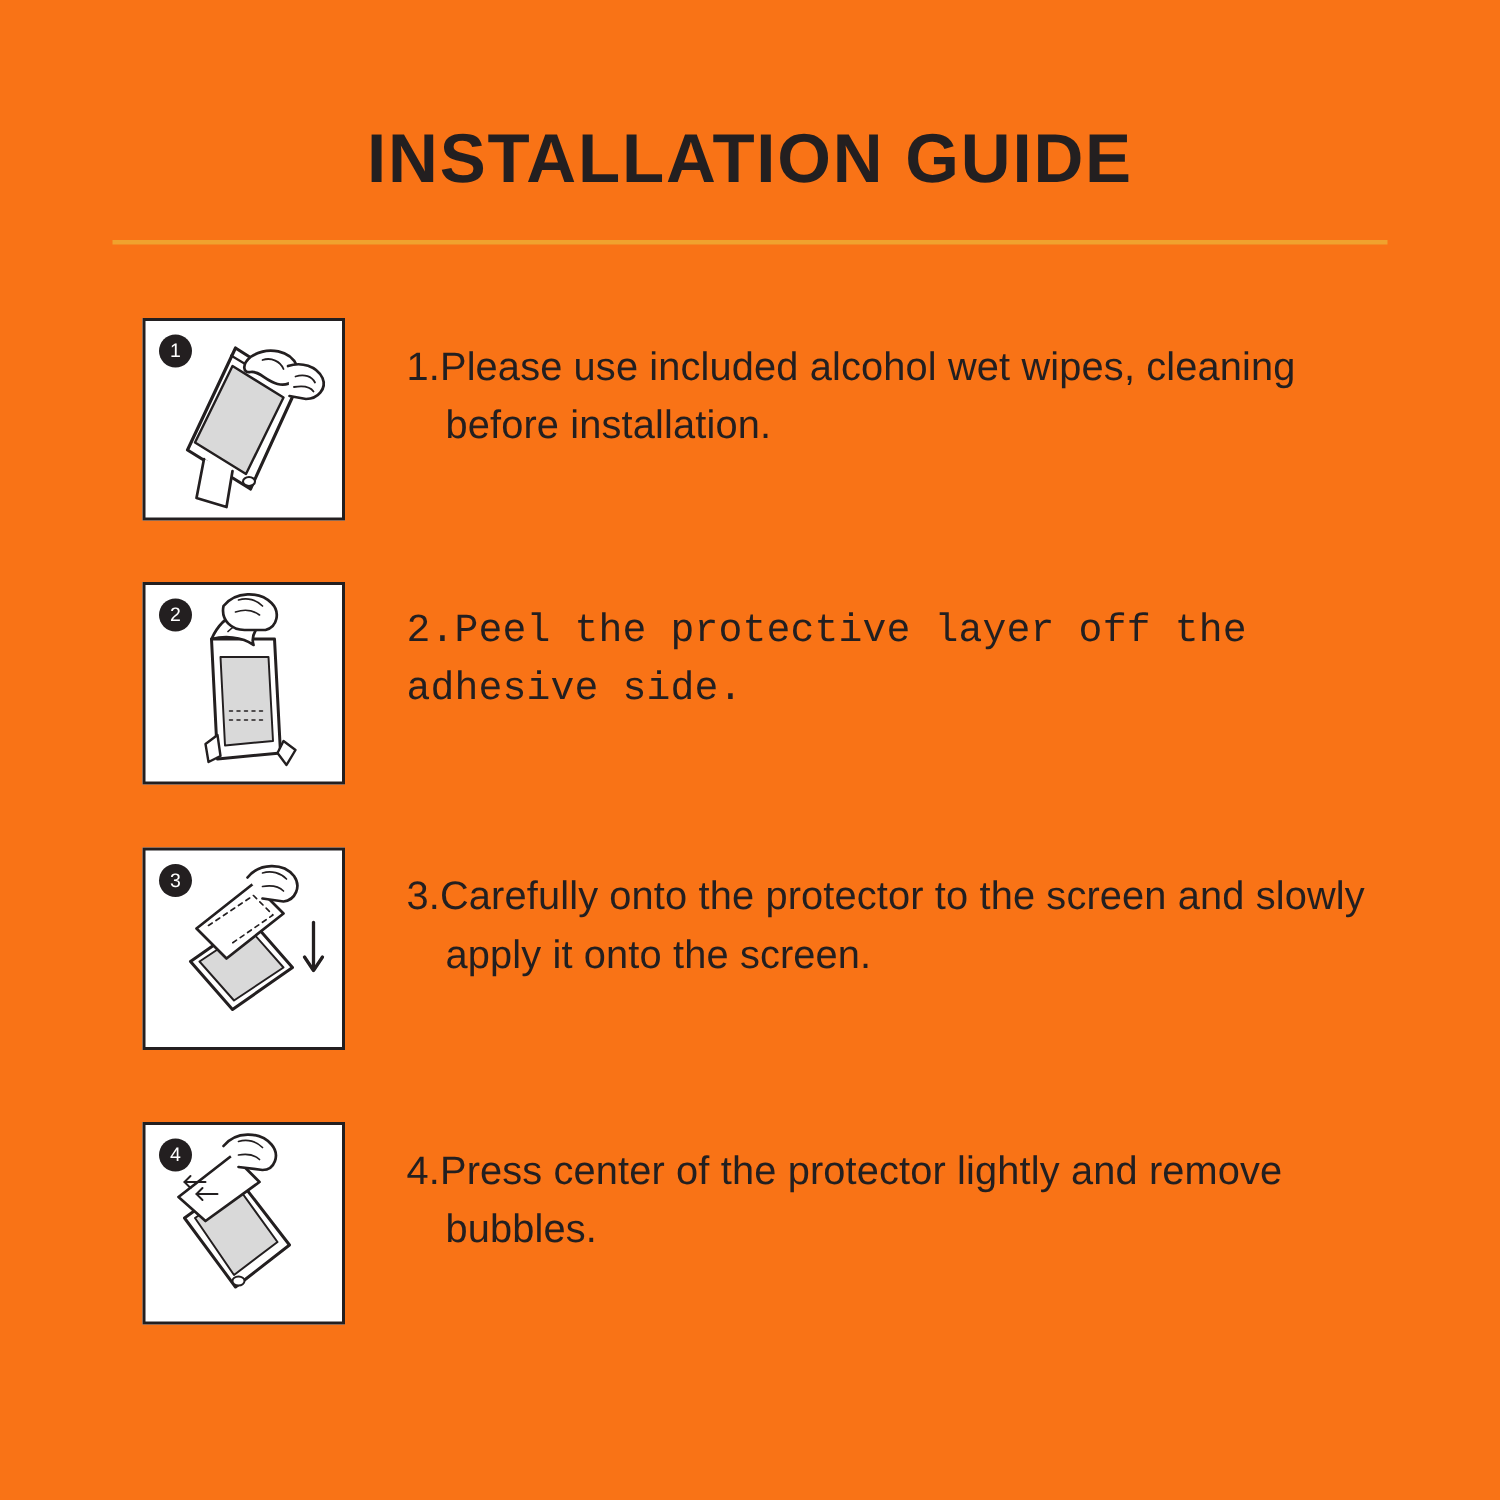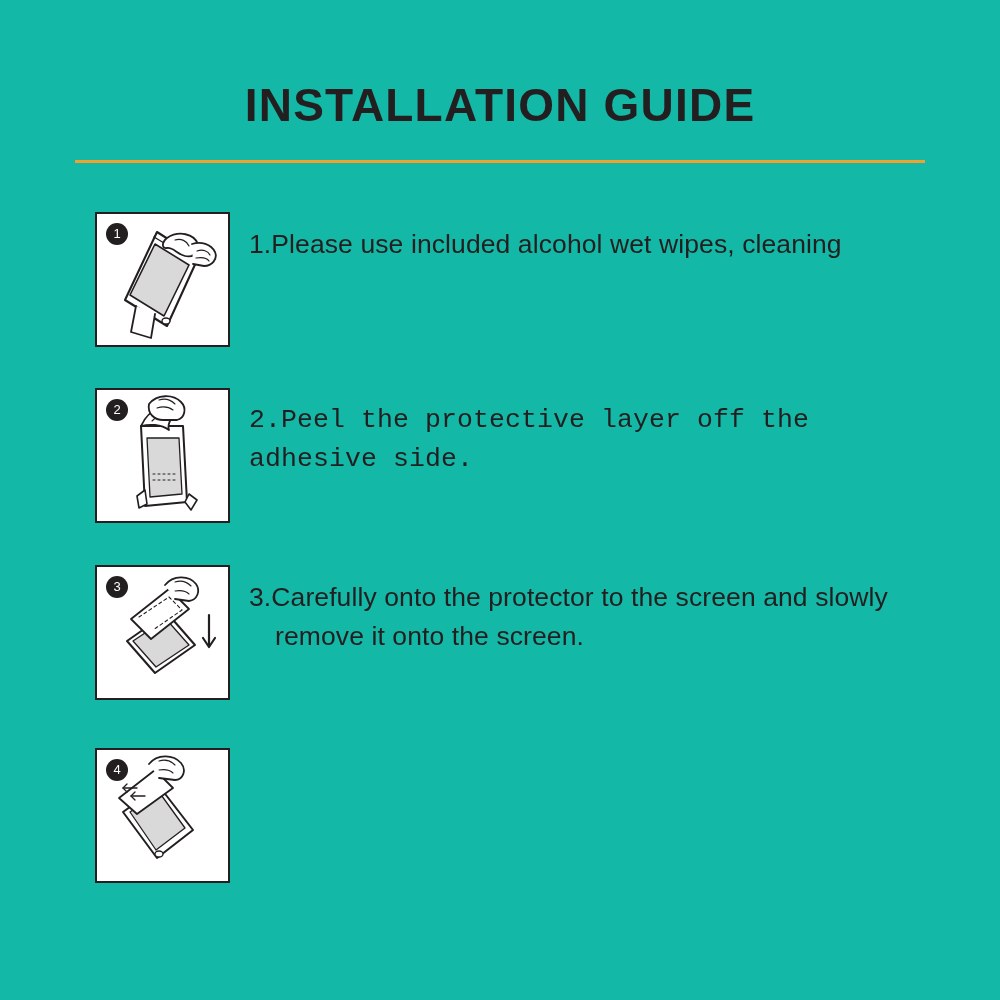--- a/index.html
+++ b/index.html
@@ -15,21 +15,21 @@
     color: #1a1a1a;
     position: relative;
     overflow: hidden;
   }
 
   .sheet {
     position: absolute;
     left: 0; top: 0;
     width: 1000px;
     height: 1000px;
-    background: #14b8a6;
+    background: #f97316;
   }
 
   
   .title {
     position: absolute;
     left: 0;
     top: 78px;
     width: 1000px;
     text-align: center;
     font-size: 46px;
@@ -80,21 +80,21 @@
     background: #231f20;
     color: #ffffff;
     font-size: 13px;
     line-height: 22px;
     text-align: center;
     font-family: "Liberation Sans", sans-serif;
     z-index: 4;
   }
 
   .step-text {
-    margin-left: 19px;
+    margin-left: 41px;
     padding-top: 13px;
     font-size: 26.5px;
     line-height: 39px;
     color: #231f20;
     font-family: "Liberation Sans", sans-serif;
     letter-spacing: 0.1px;
   }
   .step-text .num { white-space: pre; }
   .step-text .body { }
   .step-text .line2 { display: block; padding-left: 26px; }
@@ -134,20 +134,21 @@
           <path d="M95 30 C104 27 114 30 118 38 C121 45 115 52 107 52 L96 50" fill="#ffffff" stroke-width="1.8"></path>
           <path d="M100 37 C106 35 111 37 113 41" stroke-width="1.2"></path>
           <path d="M99 44 C105 43 110 44 112 47" stroke-width="1.2"></path>
 
           <path d="M39 92 L34 118 L54 124 L58 100" stroke-width="1.8" fill="#ffffff"></path>
         </g>
       </svg>
     </div>
     <div class="step-text">
       <span class="num">1.</span><span class="body">Please use included alcohol wet wipes, cleaning</span>
+      <span class="line3">before installation.</span>
     </div>
   </div>
 
   <div class="step-row r2">
     <div class="thumb">
       <div class="badge">2</div>
       <svg width="131" height="131" viewBox="0 0 131 131">
         <g fill="none" stroke="#231f20" stroke-width="2" stroke-linejoin="round" stroke-linecap="round">
 
           <path d="M44 36 L86 36 L90 112 L48 116 Z" fill="#ffffff"></path>
@@ -189,21 +190,21 @@
           <path d="M78 15 C84 13 90 15 94 19" stroke-width="1.1"></path>
           <path d="M78 24 C84 23 89 24 92 27" stroke-width="1.1"></path>
 
           <path d="M112 48 L112 78" stroke-width="2.2"></path>
           <path d="M106 71 L112 80 L118 71" stroke-width="2.2" fill="none"></path>
         </g>
       </svg>
     </div>
     <div class="step-text">
       <span class="num">3.</span><span class="body">Carefully onto the protector to  the screen and slowly</span>
-      <span class="line2">remove it onto the screen.</span>
+      <span class="line2">apply it onto the screen.</span>
     </div>
   </div>
 
   <div class="step-row r4">
     <div class="thumb">
       <div class="badge">4</div>
       <svg width="131" height="131" viewBox="0 0 131 131">
         <g fill="none" stroke="#231f20" stroke-width="2" stroke-linejoin="round" stroke-linecap="round">
 
           <path d="M26 62 L62 36 L96 80 L60 108 Z" fill="#ffffff"></path>
@@ -216,15 +217,19 @@
           <path d="M26 38 L30 34 M26 38 L30 42" stroke-width="1.3"></path>
           <path d="M34 46 L48 46" stroke-width="1.3"></path>
           <path d="M34 46 L38 42 M34 46 L38 50" stroke-width="1.3"></path>
 
           <path d="M52 14 C60 4 76 4 84 13 C90 20 86 30 78 30 L62 28" fill="#ffffff" stroke-width="1.8"></path>
           <path d="M62 11 C68 9 74 11 78 15" stroke-width="1.1"></path>
           <path d="M62 20 C68 19 73 20 76 23" stroke-width="1.1"></path>
         </g>
       </svg>
     </div>
+    <div class="step-text">
+      <span class="num">4.</span><span class="body">Press center of the protector lightly and remove</span>
+      <span class="line2">bubbles.</span>
+    </div>
   </div>
 
 </div>
 
 </body></html>

